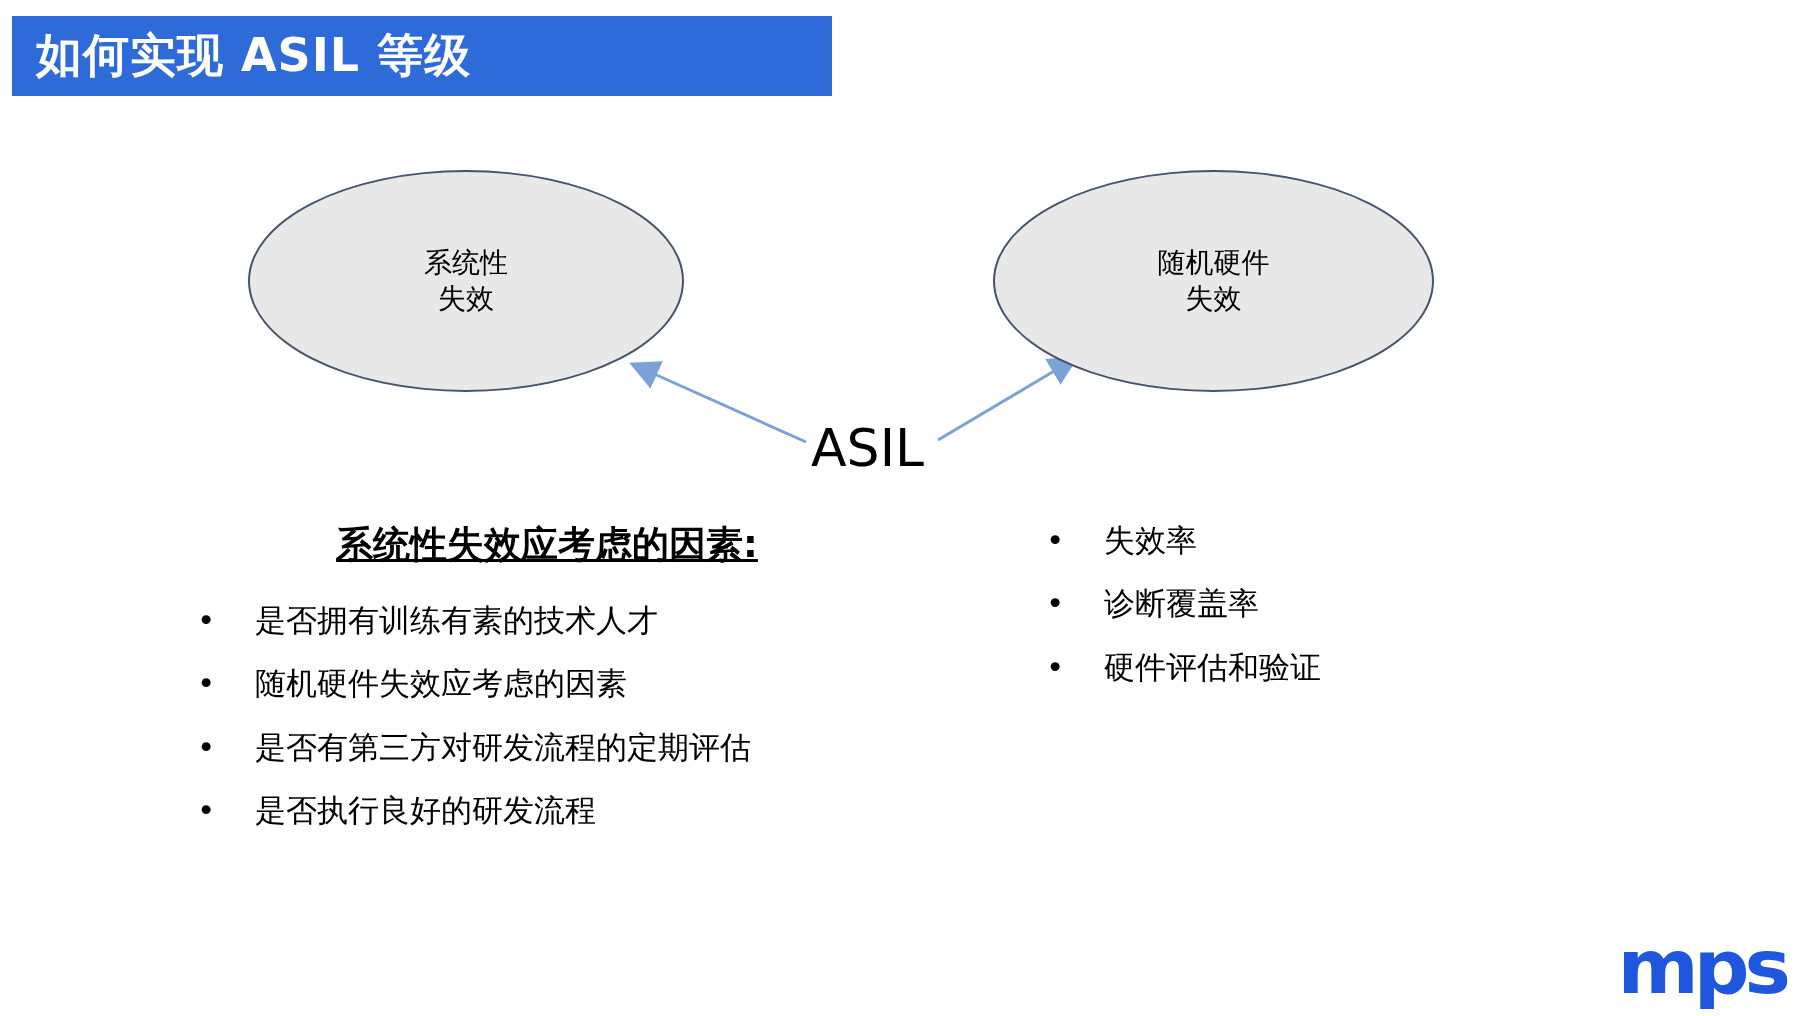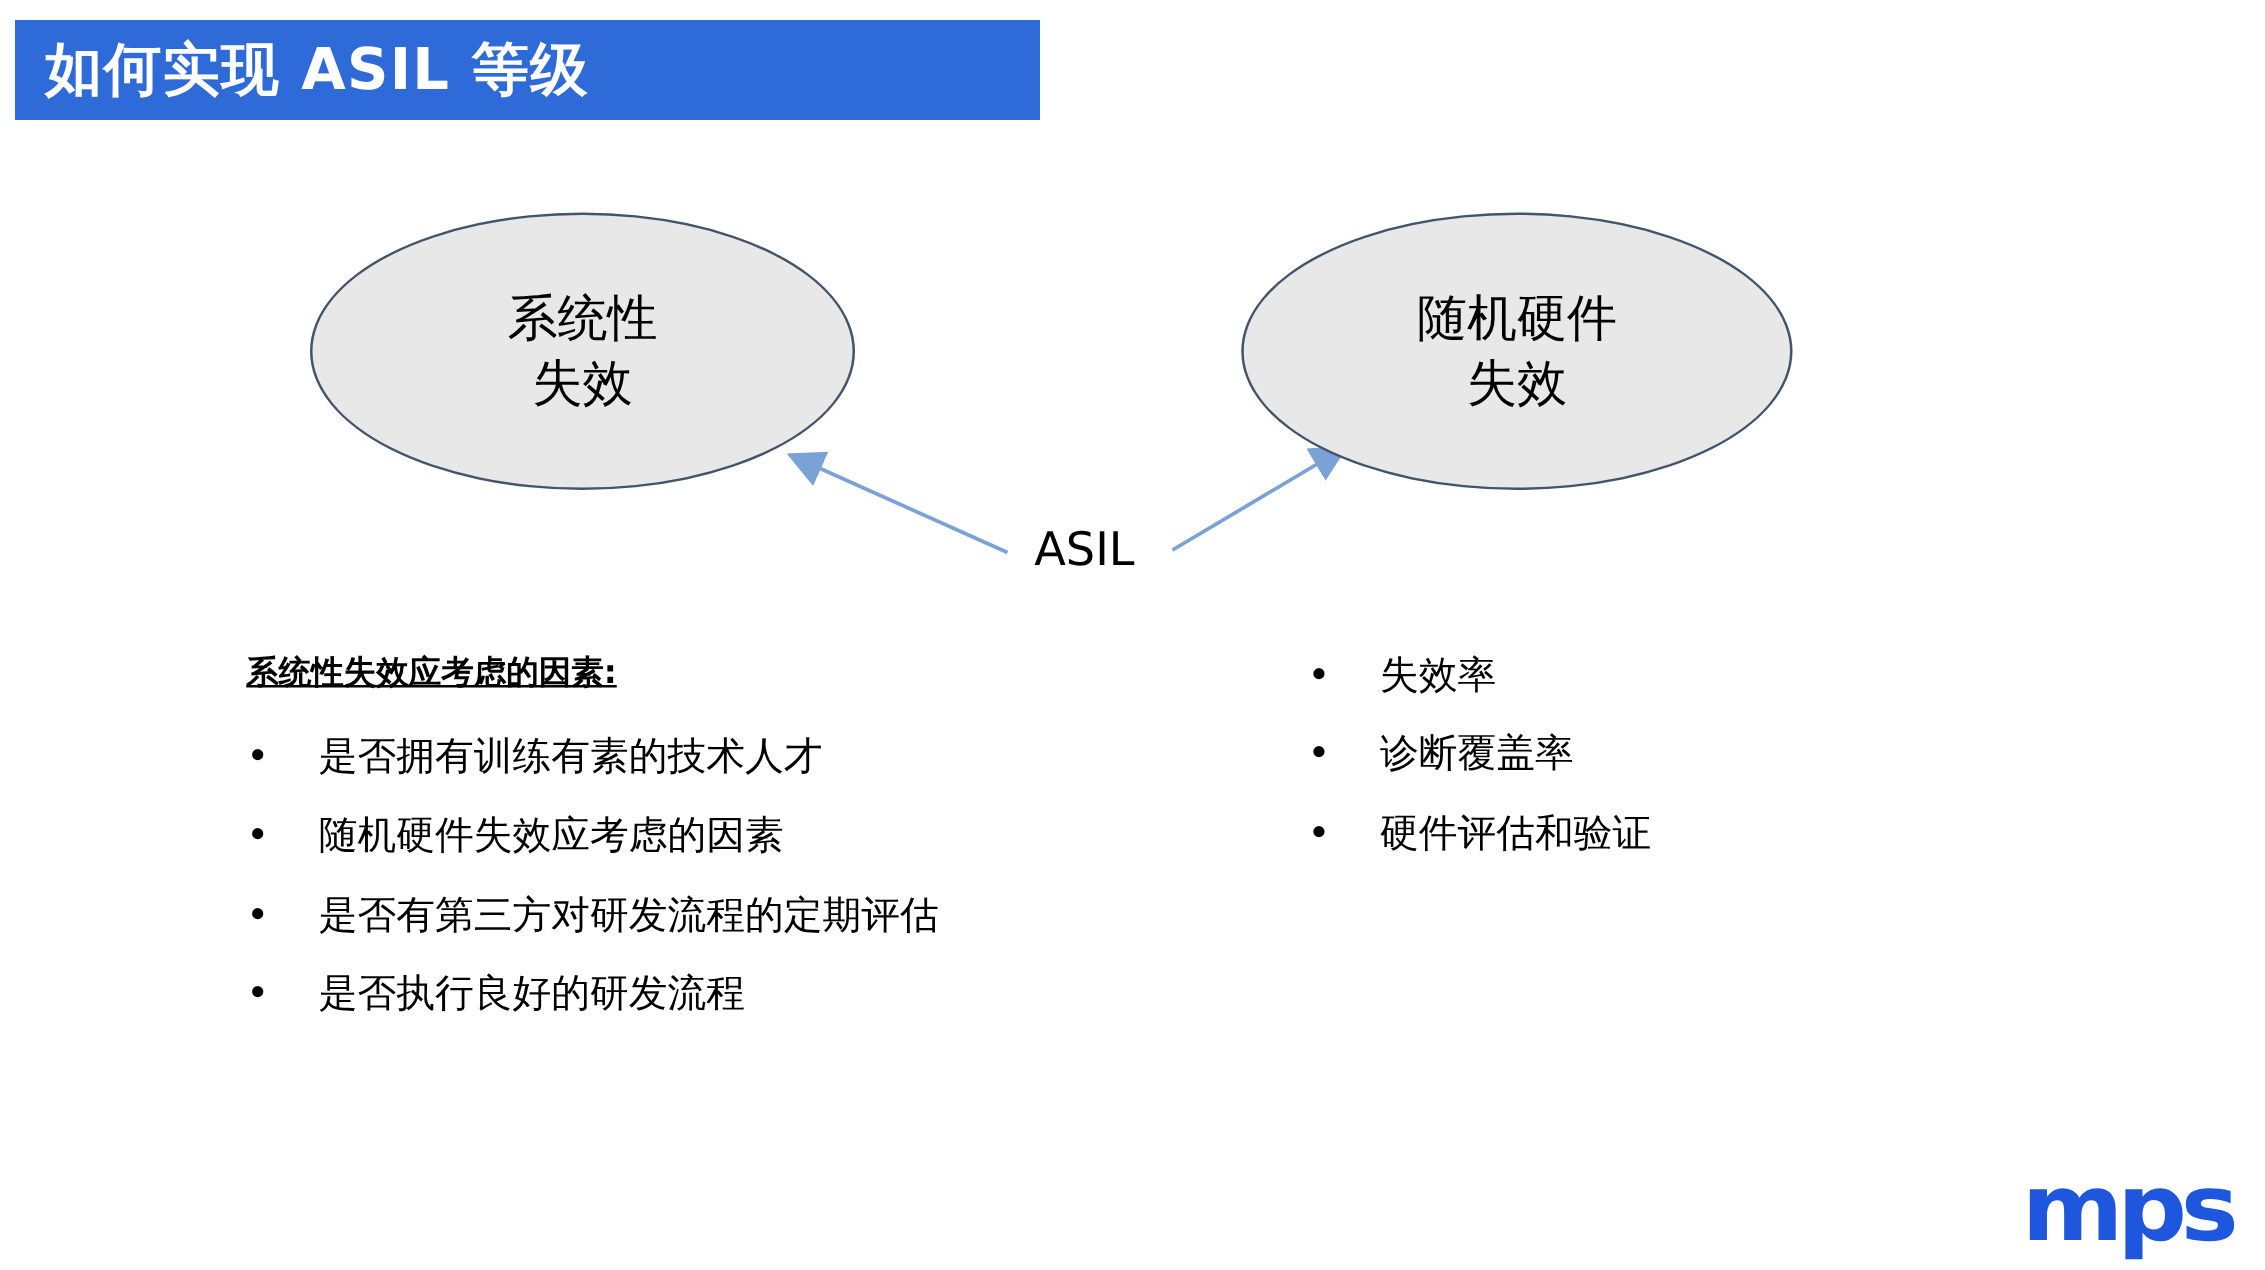--- a/index.html
+++ b/index.html
@@ -33,35 +33,35 @@
   }
   .ellipse {
     position: absolute;
     border-radius: 50%;
     background: #e8e8e8;
     border: 2px solid #44546a;
     display: flex;
     flex-direction: column;
     align-items: center;
     justify-content: center;
-    font-size: 40px;
+    font-size: 28px;
     line-height: 1.3;
     color: #000000;
     text-align: center;
     box-sizing: border-box;
   }
   .ellipse-left  { left: 248px;  top: 170px; width: 436px; height: 222px; }
   .ellipse-right { left: 993px; top: 170px; width: 441px; height: 222px; }
   .asil-label {
     position: absolute;
     left: 790px;
     top: 418px;
     width: 155px;
     text-align: center;
-    font-size: 37px;
+    font-size: 52px;
     color: #000000;
   }
   .arrow-layer {
     position: absolute;
     left: 0;
     top: 0;
     width: 1812px;
     height: 1016px;
     pointer-events: none;
   }
@@ -69,21 +69,22 @@
     position: absolute;
     font-size: 31px;
     color: #000000;
   }
   .factor-list-left  { left: 197px;  top: 520px; width: 700px; }
   .factor-list-right { left: 1046px; top: 520px; width: 620px; }
   .factor-heading {
     font-weight: bold;
     text-decoration: underline;
     margin-bottom: 30px;
-    font-size: 26px;
+    font-size: 37px;
+    text-align: center;
   }
   .factor-item {
     display: flex;
     align-items: flex-start;
     margin-bottom: 23px;
   }
   .bullet {
     flex: 0 0 58px;
     font-size: 31px;
     line-height: 1.3;

